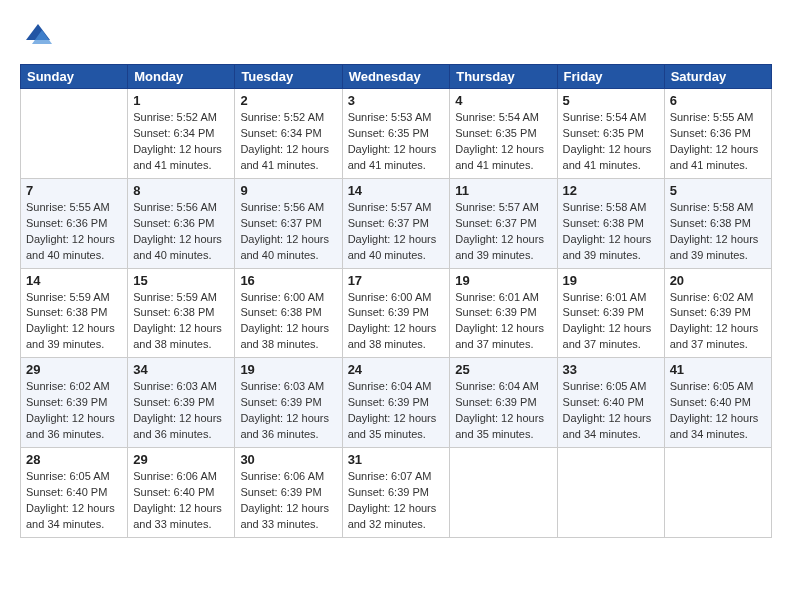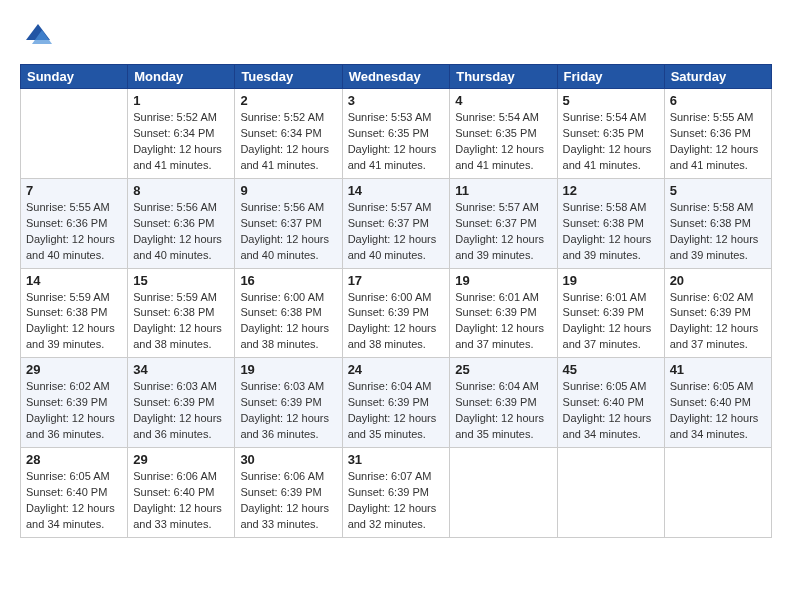--- a/index.html
+++ b/index.html
@@ -211,21 +211,21 @@
         </td>
         <td>
           <span class="day-number">24</span>
           <div class="day-info">Sunrise: 6:04 AM<br>Sunset: 6:39 PM<br>Daylight: 12 hours and 35 minutes.</div>
         </td>
         <td>
           <span class="day-number">25</span>
           <div class="day-info">Sunrise: 6:04 AM<br>Sunset: 6:39 PM<br>Daylight: 12 hours and 35 minutes.</div>
         </td>
         <td>
-          <span class="day-number">45</span>
+          <span class="day-number">33</span>
           <div class="day-info">Sunrise: 6:05 AM<br>Sunset: 6:40 PM<br>Daylight: 12 hours and 34 minutes.</div>
         </td>
         <td>
           <span class="day-number">41</span>
           <div class="day-info">Sunrise: 6:05 AM<br>Sunset: 6:40 PM<br>Daylight: 12 hours and 34 minutes.</div>
         </td>
       </tr>
       <tr>
         <td>
           <span class="day-number">28</span>

